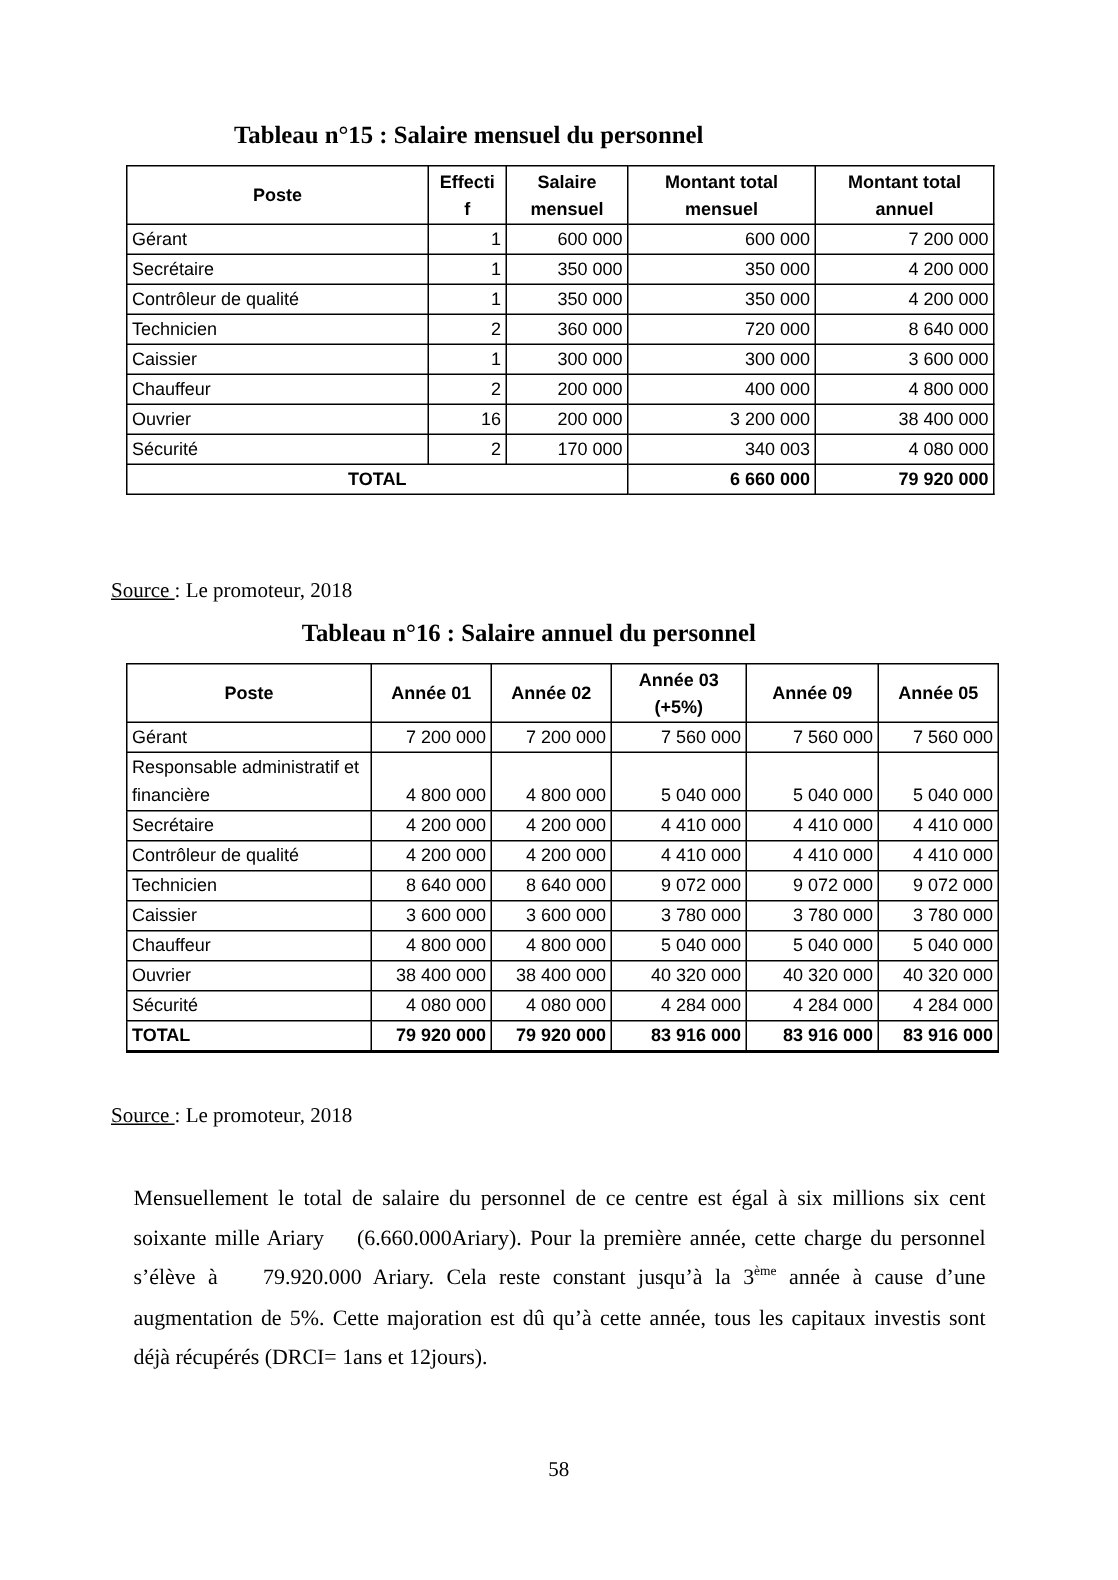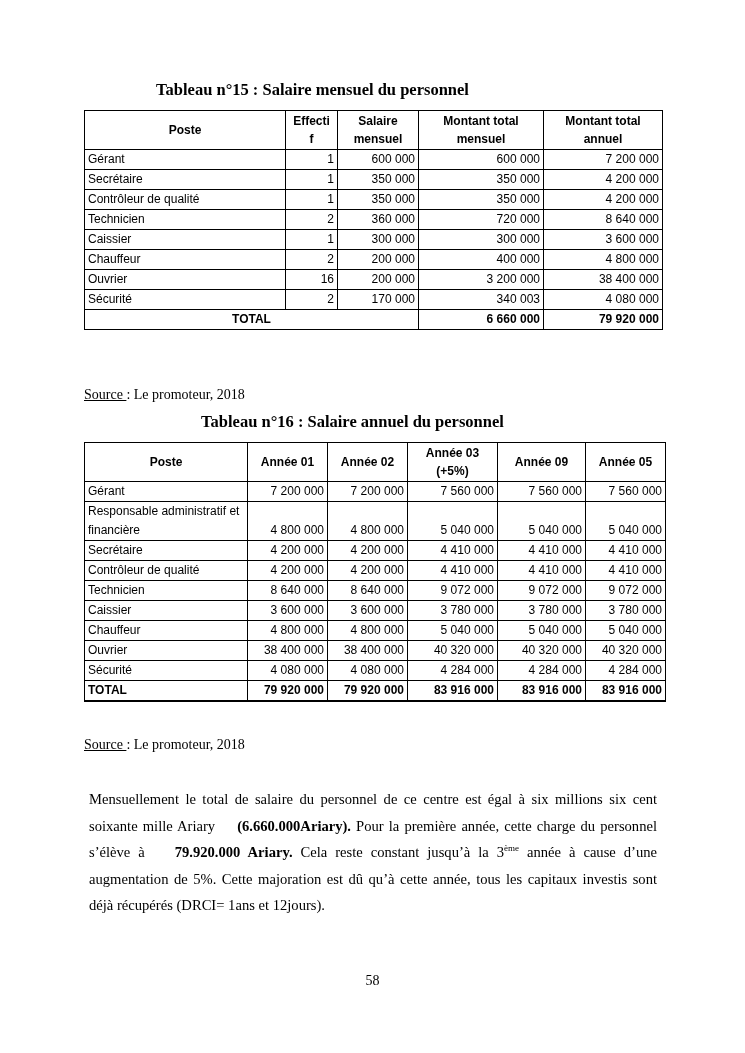--- a/index.html
+++ b/index.html
@@ -10,25 +10,25 @@
     font-size:12px; table-layout:fixed; }
   table.t td, table.t th { border:1px solid #000; padding:0 3px; line-height:19px; height:19px; vertical-align:bottom; white-space:nowrap; }
   table.t th { font-weight:bold; text-align:center; vertical-align:middle; line-height:19px; }
   table.t td.num { text-align:right; }
   table.t td.label { text-align:left; white-space:normal; }
   table.t tr.total td { font-weight:bold; }
   table.t tr.total td.center { text-align:center; }
   #t15 { left:84px; top:110px; width:578px; }
   #t16 { left:84px; top:442px; width:581px; border-bottom:2px solid #000; }
   #t16 tr.total td { border-bottom:2px solid #000; }
-  .source { position:absolute; left:84px; font-family:"Liberation Serif", serif; font-size:14px;text-align:right; }
+  .source { position:absolute; left:74px; font-family:"Liberation Serif", serif; font-size:14px;text-align:right; }
   .source u { text-decoration:underline; }
   .para { position:absolute; left:89px; width:568px; top:786px; font-family:"Liberation Serif", serif;
     font-size:14.6px; line-height:26.5px; text-align:justify; }
-  .para b { font-weight:bold;padding-left:22px; }
+  .para b { font-weight:normal;padding-left:22px; }
   .para sup { font-size:9px; line-height:0; vertical-align:6px; }
   .page-num { position:absolute; left:0; width:745px; top:973px; text-align:center;
     font-family:"Liberation Serif", serif; font-size:14px; }
 </style>
 </head>
 <body>
 
 <div class="caption" style="top:80px;">Tableau n°15 : Salaire mensuel du personnel</div>
 
 <table class="t" id="t15">

